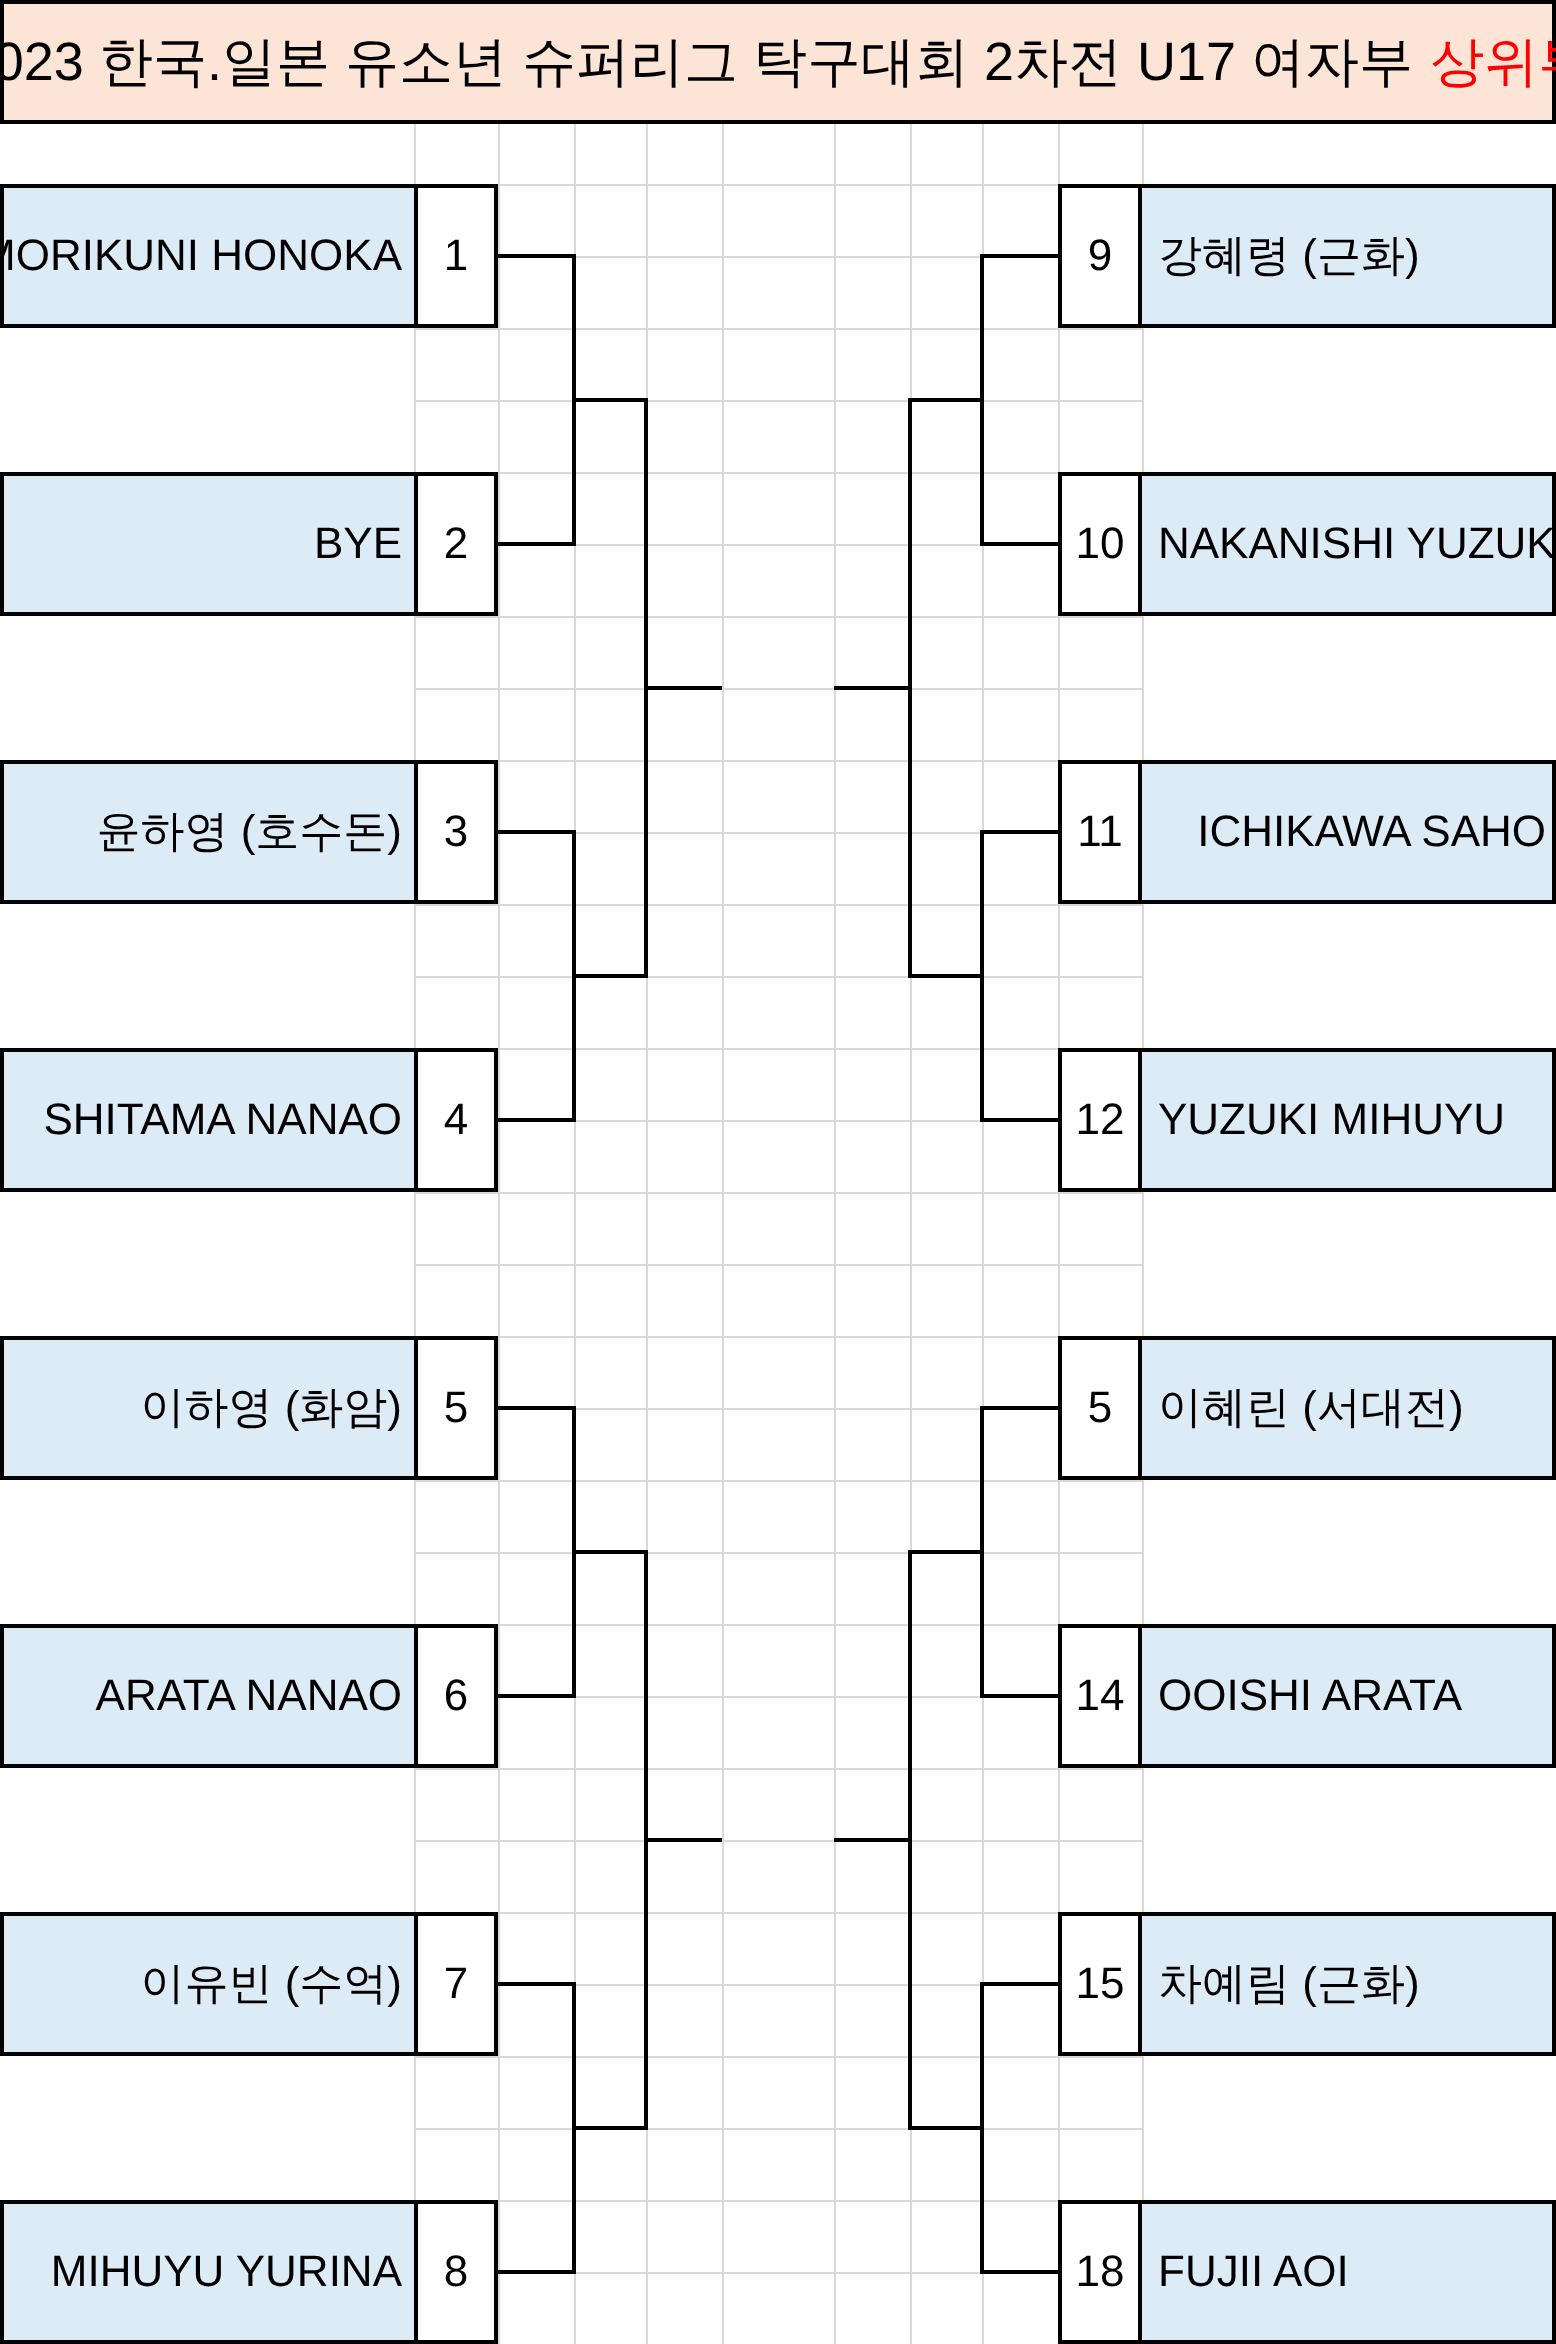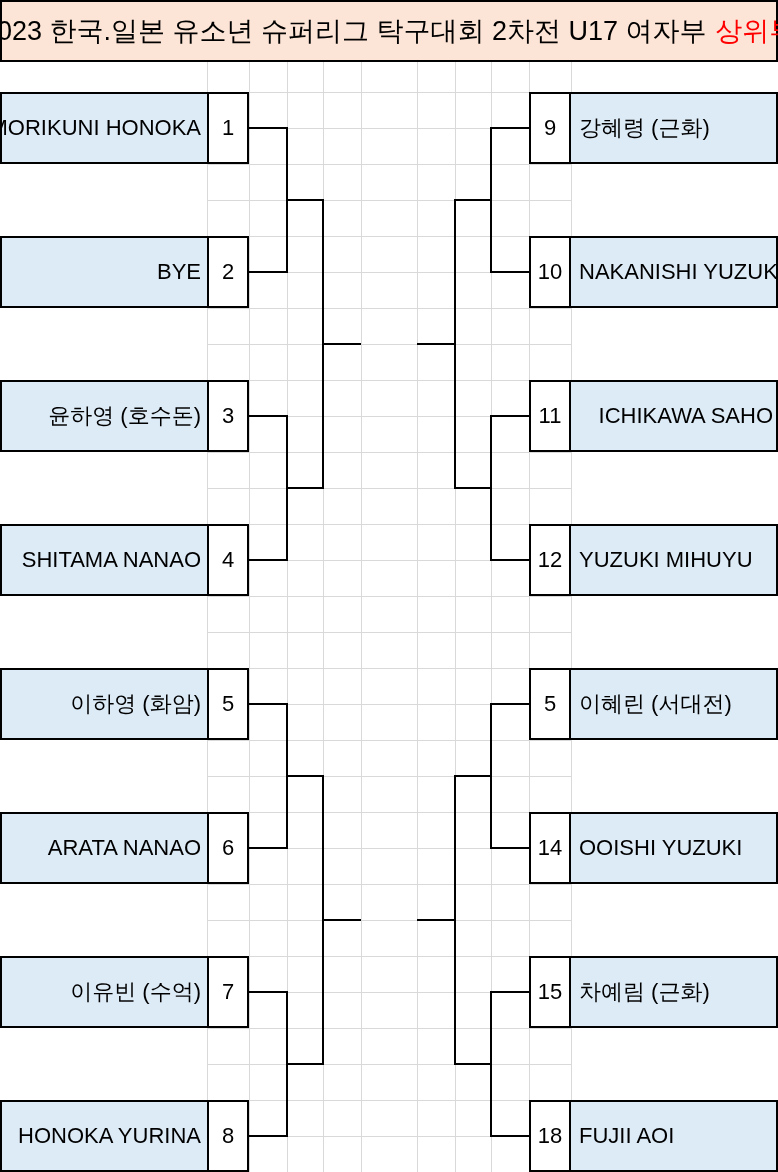--- a/index.html
+++ b/index.html
@@ -160,21 +160,21 @@
 <div class="cell seed-cell seed-left" style="top:812px">
     <span>6</span>
   </div>
 <div class="cell name-cell name-left" style="top:956px">
     <span>이유빈 (수억)</span>
   </div>
 <div class="cell seed-cell seed-left" style="top:956px">
     <span>7</span>
   </div>
 <div class="cell name-cell name-left" style="top:1100px">
-    <span>HONOKA YURINA</span>
+    <span>MIHUYU YURINA</span>
   </div>
 <div class="cell seed-cell seed-left" style="top:1100px">
     <span>8</span>
   </div>
 
 <div class="cell seed-cell seed-right" style="top:92px">
     <span>9</span>
   </div>
 <div class="cell name-cell name-right" style="top:92px">
     <span>강혜령 (근화)</span>
@@ -200,21 +200,21 @@
 <div class="cell seed-cell seed-right" style="top:668px">
     <span>5</span>
   </div>
 <div class="cell name-cell name-right" style="top:668px">
     <span>이혜린 (서대전)</span>
   </div>
 <div class="cell seed-cell seed-right" style="top:812px">
     <span>14</span>
   </div>
 <div class="cell name-cell name-right" style="top:812px">
-    <span>OOISHI YUZUKI</span>
+    <span>OOISHI ARATA</span>
   </div>
 <div class="cell seed-cell seed-right" style="top:956px">
     <span>15</span>
   </div>
 <div class="cell name-cell name-right" style="top:956px">
     <span>차예림 (근화)</span>
   </div>
 <div class="cell seed-cell seed-right" style="top:1100px">
     <span>18</span>
   </div>

